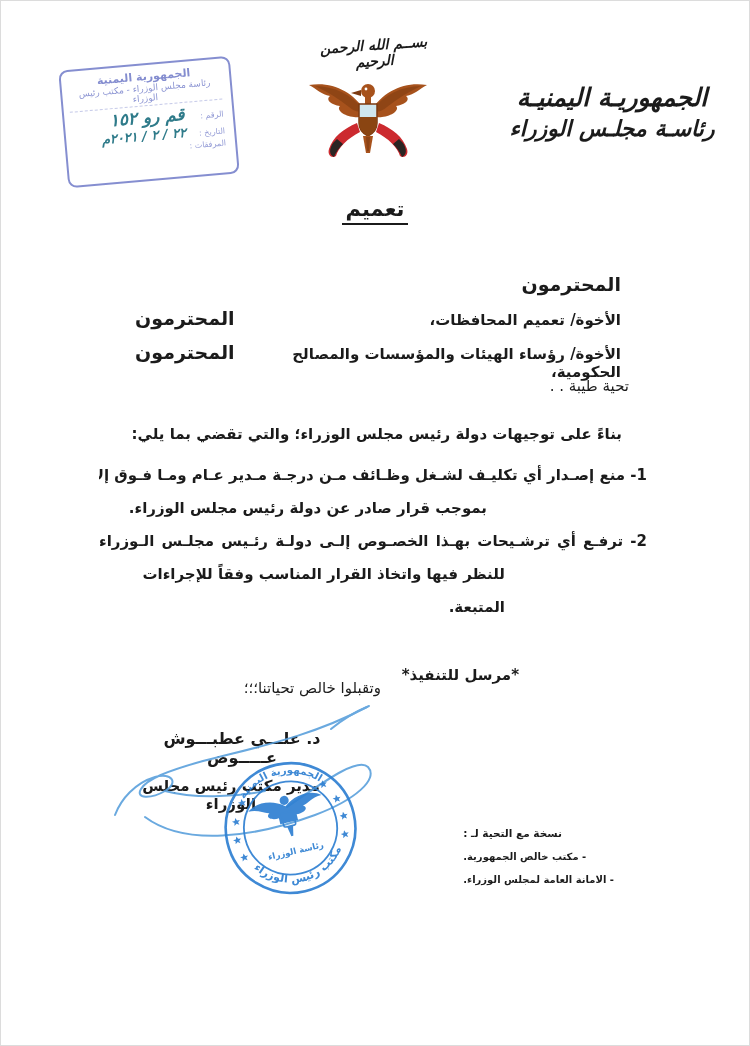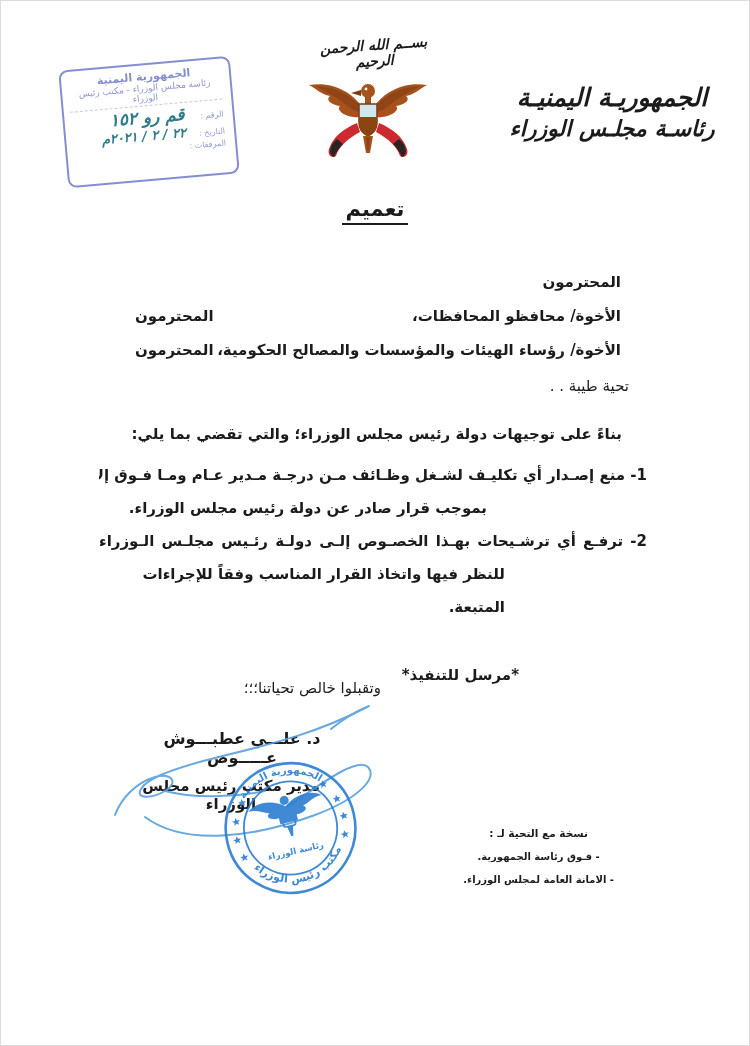--- a/index.html
+++ b/index.html
@@ -34,21 +34,21 @@
   .reg-stamp .hand.med{font-size:13px;font-weight:bold;}
 
   
   .doc-title{top:196px;left:0;width:100%;text-align:center;}
   .doc-title span{display:inline-block;font-size:21px;font-weight:bold;letter-spacing:1px;
     border-bottom:2px solid #1b1b1b;padding:0 4px 2px 4px;}
 
   .addressees{top:272px;right:128px;left:134px;}
   .addr-row{display:flex;justify-content:space-between;align-items:baseline;height:34px;}
   .addr-row .nm{font-size:15px;font-weight:bold;}
-  .addr-row .hon{font-size:15px;font-weight:bold;}
+  .addr-row .hon{font-size:19px;font-weight:bold;}
 
   .greeting{top:376px;right:120px;font-size:15px;}
   .intro{top:424px;right:127px;font-size:15px;font-weight:bold;}
 
   .list{top:458px;right:102px;width:548px;}
   .li-line1{font-size:15px;font-weight:bold;line-height:33px;height:33px;
     text-align:justify;text-align-last:justify;white-space:nowrap;overflow:hidden;}
   .li-line2{font-size:15px;font-weight:bold;line-height:33px;height:33px;}
   .li2-a{margin-right:160px;}
   .li2-b{margin-right:142px;}
@@ -57,21 +57,21 @@
   .dispatch{top:665px;right:230px;font-size:15px;font-weight:bold;}
   .closing{top:678px;right:368px;font-size:15px;}
 
   
   .sig-name{top:728px;left:135px;width:212px;text-align:center;font-size:16px;font-weight:bold;}
   .sig-title{top:776px;left:123px;width:214px;text-align:center;font-size:15px;font-weight:bold;}
   .sig-strokes{top:694px;left:104px;width:302px;height:172px;pointer-events:none;}
   .round-stamp{top:748px;left:214px;width:152px;height:162px;transform:rotate(-13deg);opacity:.92;}
 
   
-  .cc{top:826px;right:135px;text-align:center;}
+  .cc{top:826px;right:135px;text-align:left;}
   .cc .cc-h{font-size:10.5px;font-weight:bold;margin-bottom:12px;}
   .cc .cc-i{font-size:10px;font-weight:bold;margin-bottom:12px;}
 </style>
 </head>
 <body>
 
 <div class="page">
 
   <div class="abs letterhead">
     <div class="lh1">الجمهوريـة اليمنيـة</div>
@@ -123,21 +123,21 @@
 
   <div class="abs doc-title">
     <span>تعميم</span>
   </div>
 
   <div class="abs addressees">
     <div class="addr-row">
       <span class="hon">المحترمون</span>
     </div>
     <div class="addr-row">
-      <span class="nm">الأخوة/ محافظو المحافظات،</span>
+      <span class="nm">الأخوة/ تعميم المحافظات،</span>
       <span class="hon">المحترمون</span>
     </div>
     <div class="addr-row">
       <span class="nm">الأخوة/ رؤساء الهيئات والمؤسسات والمصالح الحكومية،</span>
       <span class="hon">المحترمون</span>
     </div>
   </div>
 
   <div class="abs greeting">تحية طيبة . .</div>
   <div class="abs intro">بناءً على توجيهات دولة رئيس مجلس الوزراء؛ والتي تقضي بما يلي:</div>
@@ -199,17 +199,17 @@
       <path d="M75 56 C63 46 46 46 38 53 C48 53 52 58 58 59 C52 63 60 67 66 66 L66 72 L84 72 L84 66 C90 67 98 63 92 59 C98 58 102 53 112 53 C104 46 87 46 75 56 Z"></path>
       <circle cx="75" cy="50" r="4.5"></circle>
       <rect x="69" y="62" width="12" height="14" rx="2" fill="none" stroke="#2f80d2" stroke-width="1.6"></rect>
       <path d="M72 76 L78 76 L76 86 L74 86 Z"></path>
     </g>
     <text x="75" y="104" font-family="DejaVu Sans, sans-serif" font-size="8.5" font-weight="bold" fill="#2f80d2" text-anchor="middle">رئاسة الوزراء</text>
   </svg>
 
   <div class="abs cc">
     <div class="cc-h">نسخة مع التحية لـ :</div>
-    <div class="cc-i">- فـوق رئاسة الجمهورية.</div>
+    <div class="cc-i">- مكتب خالص الجمهورية.</div>
     <div class="cc-i">- الامانة العامة لمجلس الوزراء.</div>
   </div>
 
 </div>
 
 </body></html>

